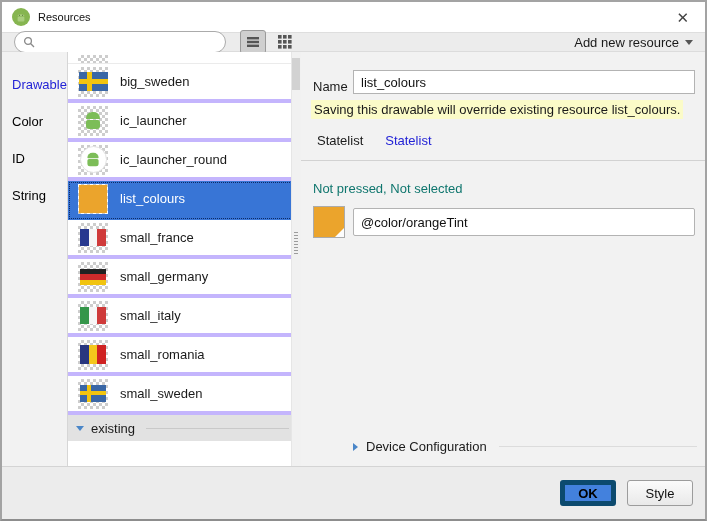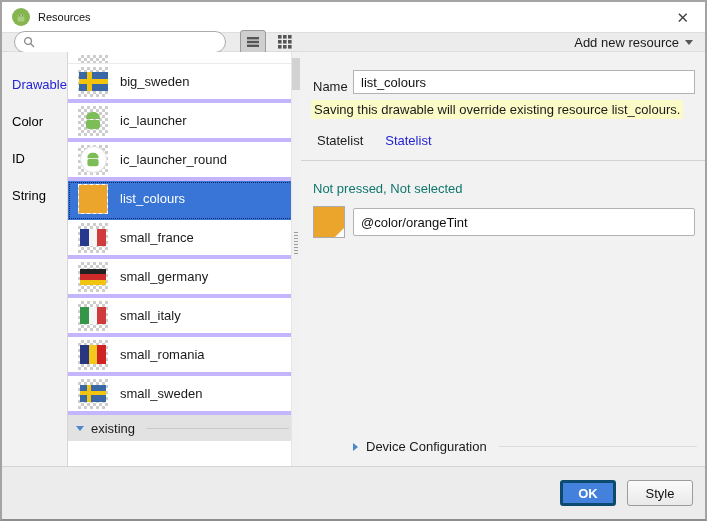--- a/index.html
+++ b/index.html
@@ -85,21 +85,21 @@
   .state-row{display:flex;align-items:center;margin-top:10px;gap:8px;}
   .swatch{width:32px;height:32px;border:1px solid #ababab;position:relative;flex:0 0 auto;}
   .swatch::after{content:"";position:absolute;right:0;bottom:0;width:0;height:0;border-bottom:9px solid #fdfdfd;border-left:9px solid transparent;}
   .state-input{height:28px;border-radius:2px;}
   .device-row{position:absolute;left:12px;right:0;bottom:12px;display:flex;align-items:center;gap:8px;margin-left:40px;}
   .device-rule{flex:1;height:1px;background:#dcdcdc;margin:0 8px 0 4px;}
 
   
   .footer{height:53px;background:#ececec;border-top:1px solid #d4d4d4;display:flex;align-items:center;justify-content:flex-end;gap:11px;padding:0 12px;flex:0 0 auto;}
   .btn{height:26px;border-radius:3px;font-size:13px;display:flex;align-items:center;justify-content:center;font-family:"Liberation Sans",sans-serif;}
-  .btn-ok{width:56px;background:#4381dd;border:3px solid #0c4a6e;color:#ffffff;font-weight:bold;}
+  .btn-ok{width:56px;background:#4381dd;border:5px solid #0c4a6e;color:#000000;font-weight:bold;}
   .btn-cancel{width:66px;background:linear-gradient(#fbfbfb,#e9e9e9);border:1px solid #9c9c9c;color:#111;}
 </style>
 </head>
 <body>
 
 <div class="window">
 
   <div class="titlebar">
     <svg class="app-icon" viewBox="0 0 18 18">
       <circle cx="9" cy="9" r="9" fill="#86b550"></circle>

